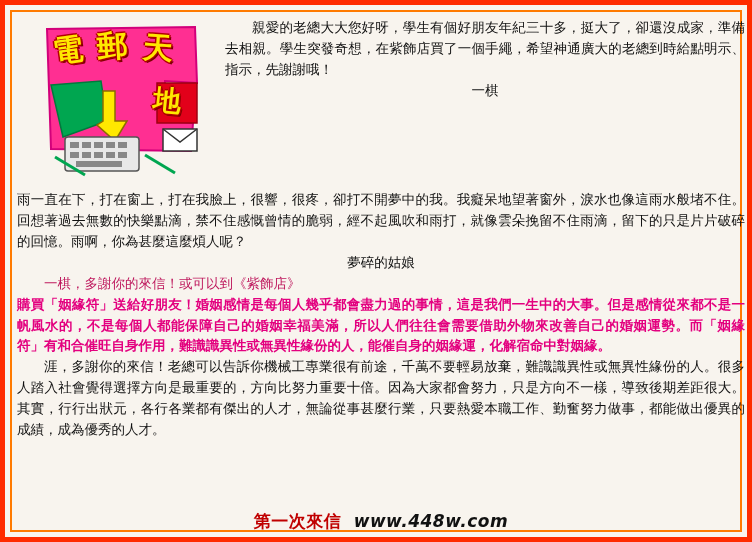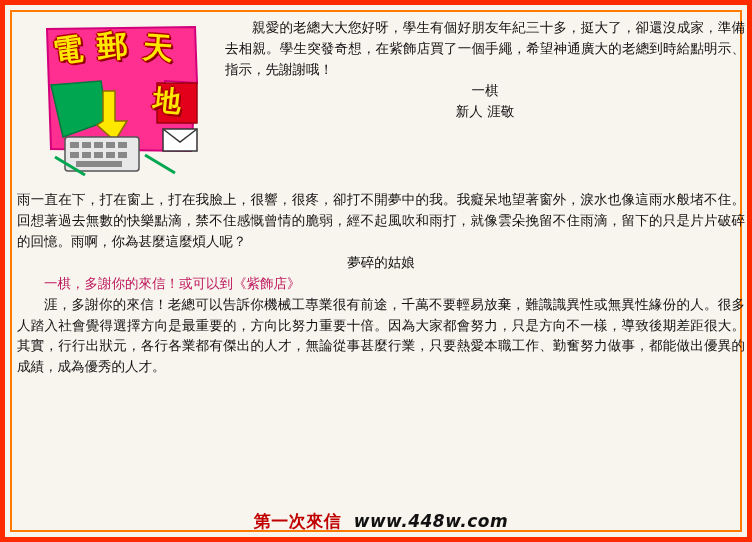--- a/index.html
+++ b/index.html
@@ -182,27 +182,27 @@
         <span class="lchar c1">電</span>
         <span class="lchar c2">郵</span>
         <span class="lchar c3">天</span>
         <span class="lchar c4">地</span>
       </div>
     </div>
 
     <div class="article block-a">
       <p class="para indent">親愛的老總大大您好呀，學生有個好朋友年紀三十多，挺大了，卻還沒成家，準備去相親。學生突發奇想，在紫飾店買了一個手繩，希望神通廣大的老總到時給點明示、指示，先謝謝哦！</p>
       <p class="sig">一棋</p>
-      <p class="sig">新人 涯敬</p>
     </div>
 
     <div class="article block-b">
       <p class="para">雨一直在下，打在窗上，打在我臉上，很響，很疼，卻打不開夢中的我。我癡呆地望著窗外，淚水也像這雨水般堵不住。回想著過去無數的快樂點滴，禁不住感慨曾情的脆弱，經不起風吹和雨打，就像雲朵挽留不住雨滴，留下的只是片片破碎的回憶。雨啊，你為甚麼這麼煩人呢？</p>
       <p class="sig">夢碎的姑娘</p>
       <p class="para indent blue">一棋，多謝你的來信！或可以到《紫飾店》</p>
+      <p class="para magenta-para bold">購買「姻緣符」送給好朋友！婚姻感情是每個人幾乎都會盡力過的事情，這是我們一生中的大事。但是感情從來都不是一帆風水的，不是每個人都能保障自己的婚姻幸福美滿，所以人們往往會需要借助外物來改善自己的婚姻運勢。而「姻緣符」有和合催旺自身作用，難識識異性或無異性緣份的人，能催自身的姻緣運，化解宿命中對姻緣。</p>
       <p class="para indent">涯，多謝你的來信！老總可以告訴你機械工專業很有前途，千萬不要輕易放棄，難識識異性或無異性緣份的人。很多人踏入社會覺得選擇方向是最重要的，方向比努力重要十倍。因為大家都會努力，只是方向不一樣，導致後期差距很大。其實，行行出狀元，各行各業都有傑出的人才，無論從事甚麼行業，只要熱愛本職工作、勤奮努力做事，都能做出優異的成績，成為優秀的人才。</p>
     </div>
 
     <div class="footer">
       <span class="cn">第一次來信</span>
       <span class="url">www.448w.com</span>
     </div>
 
   </div>
 </div>

